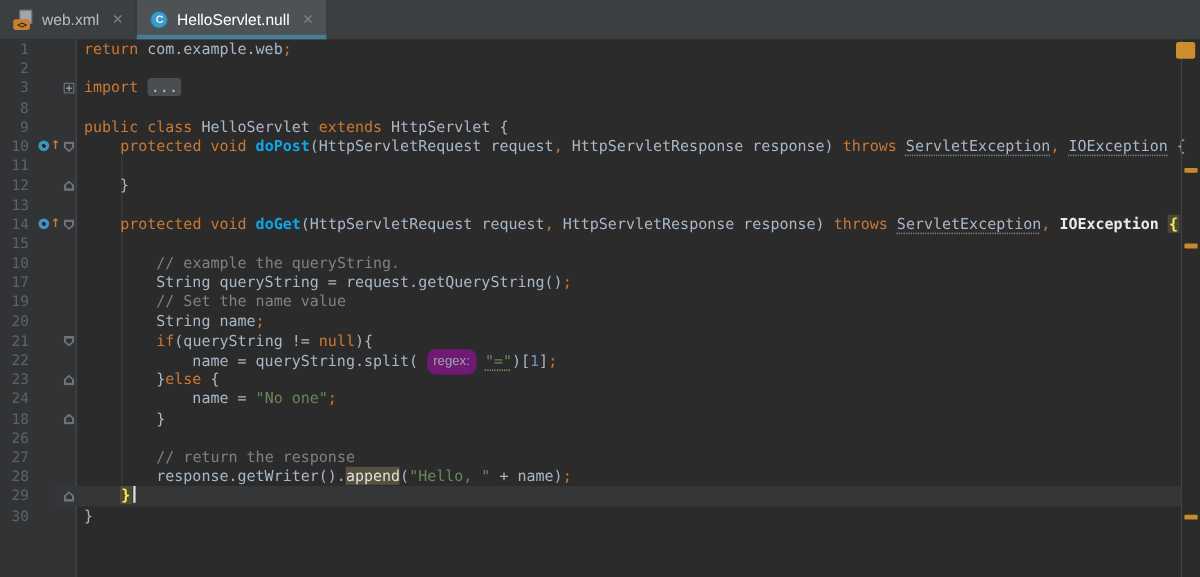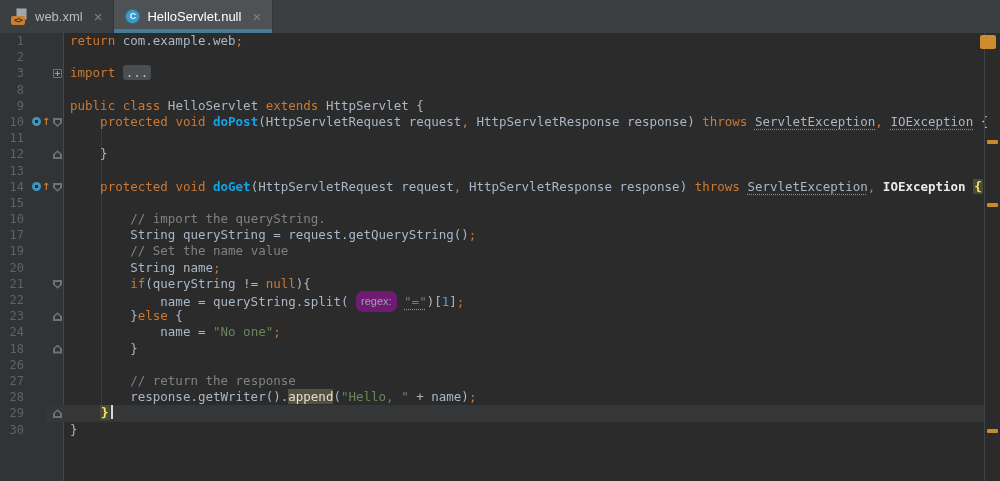--- a/index.html
+++ b/index.html
@@ -116,21 +116,21 @@
       <div class="row"><span class="lnum">2</span><span class="code"></span></div>
       <div class="row"><span class="lnum">3</span><span class="fold fold-plus"></span><span class="code"><span class="tk-k">import</span><span> </span><span class="tk-fold">...</span></span></div>
       <div class="row"><span class="lnum">8</span><span class="code"></span></div>
       <div class="row"><span class="lnum">9</span><span class="code"><span class="tk-k">public</span><span> </span><span class="tk-k">class</span><span> HelloServlet </span><span class="tk-k">extends</span><span> HttpServlet {</span></span></div>
       <div class="row"><span class="lnum">10</span><span class="gut-override"><span class="circ"></span><span class="arrow">↑</span></span><span class="fold fold-start"></span><span class="code"><span>    </span><span class="tk-k">protected</span><span> </span><span class="tk-k">void</span><span> </span><span class="tk-m">doPost</span><span>(HttpServletRequest request</span><span class="tk-p">,</span><span> HttpServletResponse response) </span><span class="tk-k">throws</span><span> </span><span class="tk-u">ServletException</span><span class="tk-p">,</span><span> </span><span class="tk-u">IOException</span><span> {</span></span></div>
       <div class="row"><span class="lnum">11</span><span class="code"></span></div>
       <div class="row"><span class="lnum">12</span><span class="fold fold-end"></span><span class="code"><span>    }</span></span></div>
       <div class="row"><span class="lnum">13</span><span class="code"></span></div>
       <div class="row"><span class="lnum">14</span><span class="gut-override"><span class="circ"></span><span class="arrow">↑</span></span><span class="fold fold-start"></span><span class="code"><span>    </span><span class="tk-k">protected</span><span> </span><span class="tk-k">void</span><span> </span><span class="tk-m">doGet</span><span>(HttpServletRequest request</span><span class="tk-p">,</span><span> HttpServletResponse response) </span><span class="tk-k">throws</span><span> </span><span class="tk-u">ServletException</span><span class="tk-p">,</span><span> </span><span class="tk-ub">IOException</span><span> </span><span class="tk-brace">{</span></span></div>
       <div class="row"><span class="lnum">15</span><span class="code"></span></div>
-      <div class="row"><span class="lnum">10</span><span class="code"><span>        </span><span class="tk-c">// import the queryString.</span></span></div>
+      <div class="row"><span class="lnum">10</span><span class="code"><span>        </span><span class="tk-c">// example the queryString.</span></span></div>
       <div class="row"><span class="lnum">17</span><span class="code"><span>        String queryString = request.getQueryString()</span><span class="tk-p">;</span></span></div>
       <div class="row"><span class="lnum">19</span><span class="code"><span>        </span><span class="tk-c">// Set the name value</span></span></div>
       <div class="row"><span class="lnum">20</span><span class="code"><span>        String name</span><span class="tk-p">;</span></span></div>
       <div class="row"><span class="lnum">21</span><span class="fold fold-start"></span><span class="code"><span>        </span><span class="tk-k">if</span><span>(queryString != </span><span class="tk-k">null</span><span>){</span></span></div>
       <div class="row"><span class="lnum">22</span><span class="code"><span>            name = queryString.split( </span><span class="tk-hint">regex:</span><span> </span><span class="tk-sb">"="</span><span>)[</span><span class="tk-n">1</span><span>]</span><span class="tk-p">;</span></span></div>
       <div class="row"><span class="lnum">23</span><span class="fold fold-end"></span><span class="code"><span>        }</span><span class="tk-k">else</span><span> {</span></span></div>
       <div class="row"><span class="lnum">24</span><span class="code"><span>            name = </span><span class="tk-s">"No one"</span><span class="tk-p">;</span></span></div>
       <div class="row"><span class="lnum">18</span><span class="fold fold-end"></span><span class="code"><span>        }</span></span></div>
       <div class="row"><span class="lnum">26</span><span class="code"></span></div>
       <div class="row"><span class="lnum">27</span><span class="code"><span>        </span><span class="tk-c">// return the response</span></span></div>

